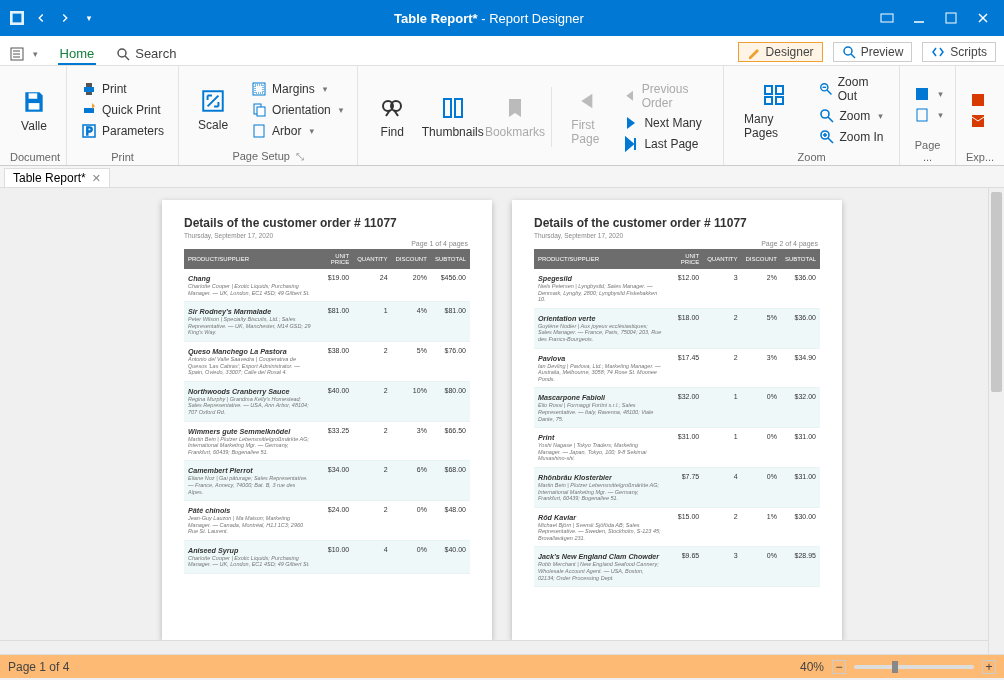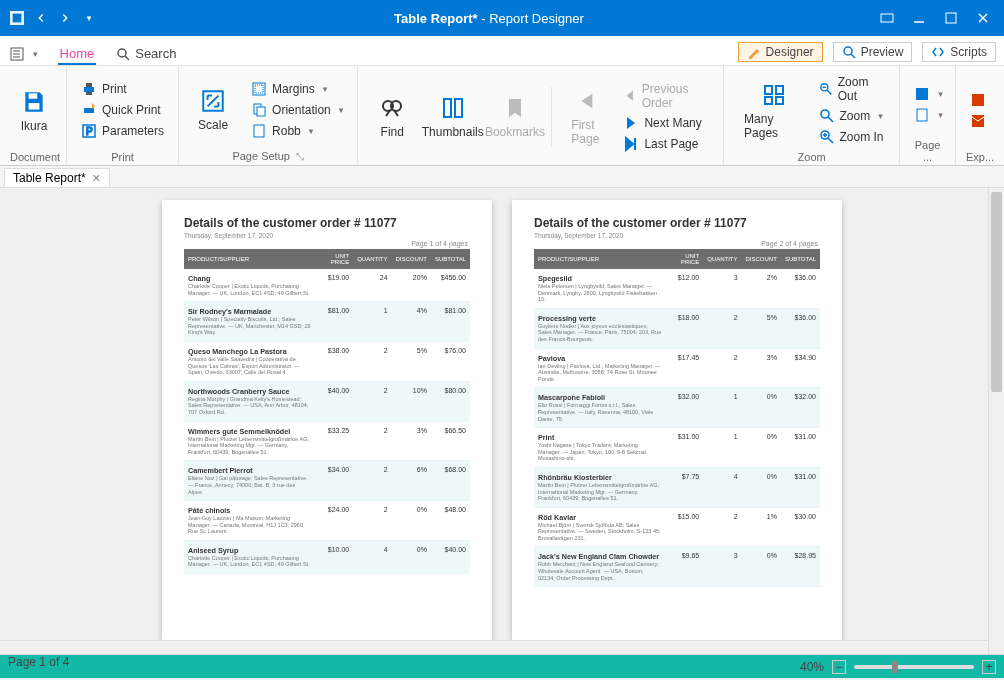--- a/index.html
+++ b/index.html
@@ -17,21 +17,21 @@
 
   
   .ribbon-tabs {
     height: 30px; background: #fff; border-bottom: 1px solid #e0e0e0;
     display: flex; align-items: flex-end; padding: 0 8px; gap: 18px;
     font-size: 13px; color: #444;
   }
   .rt-left { display:flex; align-items:flex-end; gap:18px; flex:1;}
   .rt-right { display:flex; align-items:center; gap:10px; padding-bottom:3px;}
   .rt-item { padding: 0 2px 4px 2px; cursor: pointer; display:flex; align-items:center; gap:5px;}
-  .rt-item.active { color:#ec4899; border-bottom:2px solid #0078d4; padding-bottom:2px;}
+  .rt-item.active { color:#15803d; border-bottom:2px solid #0078d4; padding-bottom:2px;}
   .mode-btn {
     display:flex; align-items:center; gap:5px; border:1px solid #ccc; padding:2px 8px;
     font-size:12px; background:#fff; cursor:pointer;
   }
   .mode-btn.active { background:#fff4e5; border-color:#f0a030;}
 
   
   .ribbon {
     background:#fafafa; border-bottom:1px solid #ccc; height:100px;
     display:flex; align-items:stretch;
@@ -65,32 +65,32 @@
   .page h3 { font-size:12px; font-weight:600; margin-bottom:2px;}
   .date { font-size:6.5px; color:#888;}
   .pgnum { position:absolute; right:24px; top:40px; font-size:7px; color:#888;}
   table.rpt { width:100%; border-collapse:collapse; margin-top:10px; font-size:7px;}
   table.rpt thead th {
     background:#6d6d6d; color:#fff; font-weight:400; text-transform:uppercase; font-size:6px;
     padding:4px 4px; text-align:right;
   }
   table.rpt thead th:first-child { text-align:left; width:46%;}
   table.rpt td { padding:5px 4px; text-align:right; vertical-align:top; border-bottom:1px solid #e6f4f5;}
-  table.rpt td:first-child { text-align:left;}
+  table.rpt td:first-child { text-align:left;font-style:italic;}
   table.rpt tbody tr:nth-child(even) { background:#eef8f8; }
   .prod { font-weight:700; font-size:7.2px;}
   .sub { font-size:5.5px; color:#777; font-weight:400; display:block; line-height:1.2;}
 
   .scroll-v { position:absolute; right:0; top:0; bottom:0; width:16px; background:#f0f0f0; border-left:1px solid #ddd;}
   .scroll-v .thumb { position:absolute; left:2px; right:2px; top:4px; height:200px; background:#c7c7c7; border-radius:2px;}
   .scroll-h { position:absolute; bottom:0; left:0; right:16px; height:14px; background:#f0f0f0; border-top:1px solid #ddd;}
 
   
   .statusbar {
-    height:24px; background:#14b8a6; border-top:1px solid #ddd; display:flex; 
+    height:24px; background:#fdba74; border-top:1px solid #ddd; display:flex; align-items:center;
     font-size:12px; color:#444; padding:0 8px;
   }
   .statusbar .left { flex:1;}
   .zoom-ctrl { display:flex; align-items:center; gap:8px;}
   .zslider { width:120px; height:4px; background:#ddd; position:relative; border-radius:2px;}
   .zslider .zknob { position:absolute; top:-4px; left:38px; width:6px; height:12px; background:#888;}
   .zbtn { width:14px; height:14px; border:1px solid #ccc; display:flex; align-items:center; justify-content:center; font-size:12px; cursor:pointer;}
 
   svg { display:block; }
 </style>
@@ -193,21 +193,21 @@
   <div class="r-group" style="min-width:62px">
     <div class="g-body">
       <div class="big-btn">
         <span class="bi">
             <svg viewBox="0 0 24 24" width="26" height="26" fill="#0078d4">
               <path d="M4 3h13l3 3v15H4z" fill="#0078d4"></path>
               <rect x="7" y="4" width="8" height="5" fill="#fff"></rect>
               <rect x="7" y="13" width="10" height="6" fill="#fff"></rect>
             </svg>
           </span>
-        <span>Ikura</span>
+        <span>Valle</span>
       </div>
     </div>
     <div class="g-label">Document</div>
   </div>
 
   <div class="r-group">
     <div class="g-body">
       <div class="small-row">
         <div class="small-btn">
             <span class="si">
@@ -273,21 +273,21 @@
             </span>
             <span>Orientation</span>
             <span class="caret">▾</span>
           </div>
         <div class="small-btn">
             <span class="si">
               <svg viewBox="0 0 16 16" fill="none" stroke="#0078d4">
                 <rect x="3" y="2" width="10" height="12"></rect>
               </svg>
             </span>
-            <span>Robb</span>
+            <span>Arbor</span>
             <span class="caret">▾</span>
           </div>
       </div>
     </div>
     <div class="g-label"><span>Page Setup</span><span class="dialog-launcher">⤡</span></div>
   </div>
 
   <div class="r-group" style="flex:1">
     <div class="g-body">
       <div class="big-btn">
@@ -571,21 +571,21 @@
         </thead>
       <tbody id="tbody2">
           <tr>
             <td><span class="prod">Spegesild</span><span class="sub">Niels Petersen | Lyngbysild; Sales Manager. — Denmark, Lyngby, 2800; Lyngbysild Fiskebakken 10.</span></td>
             <td>$12.00</td>
             <td>3</td>
             <td>2%</td>
             <td>$36.00</td>
           </tr>
           <tr>
-            <td><span class="prod">Processing verte</span><span class="sub">Guylène Nodier | Aux joyeux ecclésiastiques; Sales Manager. — France, Paris, 75004; 203, Rue des Francs-Bourgeois.</span></td>
+            <td><span class="prod">Orientation verte</span><span class="sub">Guylène Nodier | Aux joyeux ecclésiastiques; Sales Manager. — France, Paris, 75004; 203, Rue des Francs-Bourgeois.</span></td>
             <td>$18.00</td>
             <td>2</td>
             <td>5%</td>
             <td>$36.00</td>
           </tr>
           <tr>
             <td><span class="prod">Pavlova</span><span class="sub">Ian Devling | Pavlova, Ltd.; Marketing Manager. — Australia, Melbourne, 3058; 74 Rose St. Moonee Ponds.</span></td>
             <td>$17.45</td>
             <td>2</td>
             <td>3%</td>

